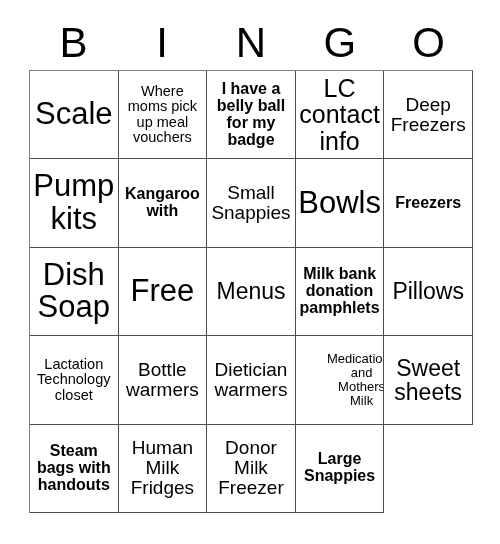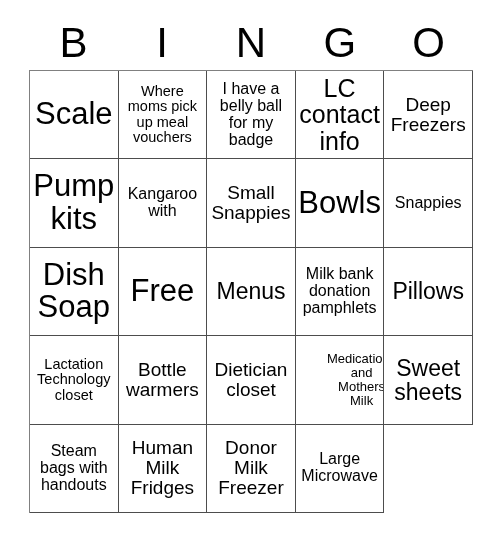--- a/index.html
+++ b/index.html
@@ -76,21 +76,21 @@
     line-height: 1.06;
     word-wrap: break-word;
     hyphens: none;
   }
 
   
   .sz-xxl .cell-text { font-size: 31px; }
   .sz-xl  .cell-text { font-size: 23px; }
   .sz-l   .cell-text { font-size: 25px; }
   .sz-m   .cell-text { font-size: 19px; }
-  .sz-s   .cell-text { font-size: 16px; }
+  .sz-s   .cell-text { font-size: 16px; font-weight: bold; }
   .sz-xs  .cell-text { font-size: 14.5px; }
   .sz-xxs .cell-text { font-size: 13px; margin-left: 44px; }
 </style>
 </head>
 <body>
 
 <div id="card">
 
   <div id="header-row">
     <div class="header-cell">B</div>
@@ -125,21 +125,21 @@
         <span class="cell-text">Kangaroo with</span>
       </div>
     <div class="cell sz-m">
         <span class="cell-text">Small Snappies</span>
       </div>
     <div class="cell sz-xxl">
         <span class="cell-text">Bowls</span>
       </div>
 
     <div class="cell sz-s">
-        <span class="cell-text">Snappies</span>
+        <span class="cell-text">Freezers</span>
       </div>
     <div class="cell sz-xxl">
         <span class="cell-text">Dish Soap</span>
       </div>
     <div class="cell sz-xxl">
         <span class="cell-text">Free</span>
       </div>
     <div class="cell sz-xl">
         <span class="cell-text">Menus</span>
       </div>
@@ -150,36 +150,36 @@
     <div class="cell sz-xl">
         <span class="cell-text">Pillows</span>
       </div>
     <div class="cell sz-xs">
         <span class="cell-text">Lactation Technology closet</span>
       </div>
     <div class="cell sz-m">
         <span class="cell-text">Bottle warmers</span>
       </div>
     <div class="cell sz-m">
-        <span class="cell-text">Dietician closet</span>
+        <span class="cell-text">Dietician warmers</span>
       </div>
     <div class="cell sz-xxs">
         <span class="cell-text">Medications and Mothers Milk</span>
       </div>
 
     <div class="cell sz-xl">
         <span class="cell-text">Sweet sheets</span>
       </div>
     <div class="cell sz-s">
         <span class="cell-text">Steam bags with handouts</span>
       </div>
     <div class="cell sz-m">
         <span class="cell-text">Human Milk Fridges</span>
       </div>
     <div class="cell sz-m">
         <span class="cell-text">Donor Milk Freezer</span>
       </div>
     <div class="cell sz-s">
-        <span class="cell-text">Large Microwave</span>
+        <span class="cell-text">Large Snappies</span>
       </div>
 
   </div>
 </div>
 
 </body></html>

